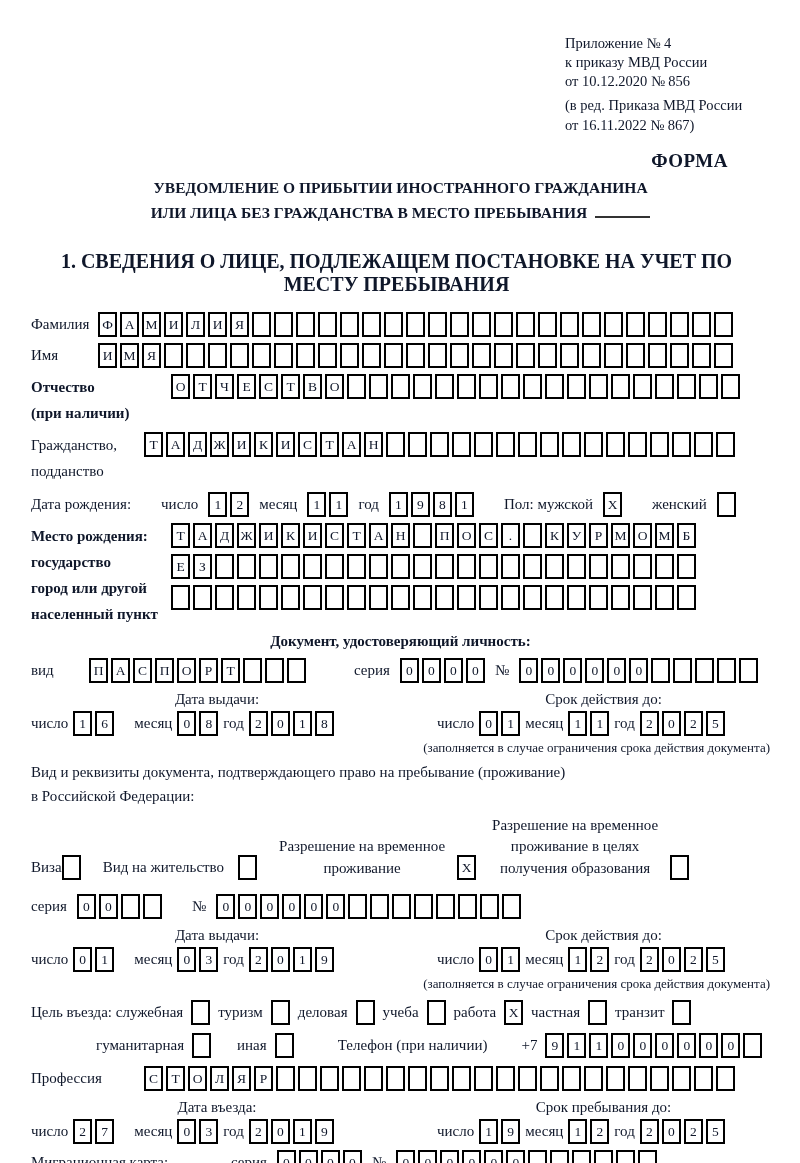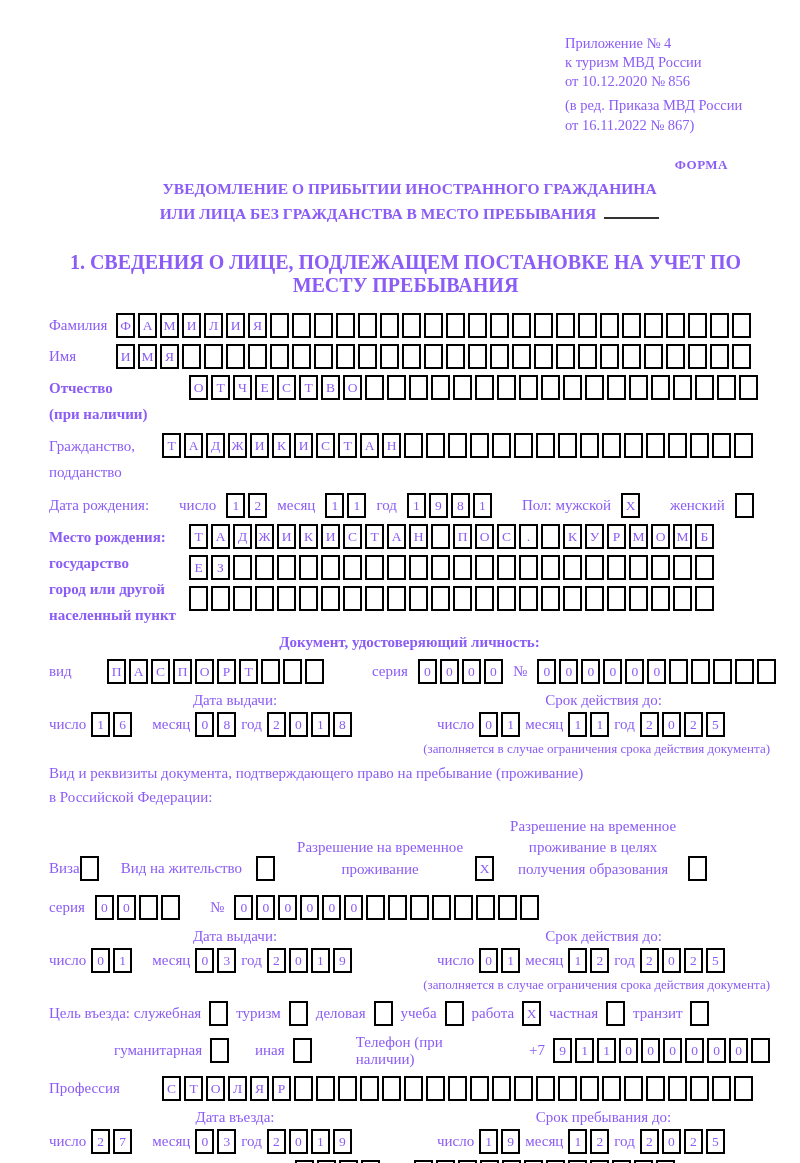--- a/index.html
+++ b/index.html
@@ -1,24 +1,24 @@
 <!DOCTYPE html>
 <html><head>
 <meta charset="utf-8">
 <style>
   html,body{margin:0;padding:0;background:#888;}
   .page{
-    width:800px;height:1163px;background:#ffffff;color:#8b5cf6;
+    width:800px;height:1163px;background:#ffffff;color:#0f172a;
     font-family:"Liberation Serif","DejaVu Serif",serif;font-size:15px;
-    box-sizing:border-box;padding:34px 30px 0 49px;position:relative;overflow:hidden;
+    box-sizing:border-box;padding:34px 30px 0 31px;position:relative;overflow:hidden;
   }
   
   .hdr{margin-left:auto;width:205px;line-height:1.32;font-size:14.5px;}
   .hdr .ed{margin-top:5px;}
-  .forma{text-align:right;padding-right:42px;font-weight:bold;margin-top:22px;font-size:13px;letter-spacing:.5px;}
+  .forma{text-align:right;padding-right:42px;font-weight:bold;margin-top:15px;font-size:19px;letter-spacing:.5px;}
   
   .title{text-align:center;font-weight:bold;font-size:15.5px;margin-top:4px;line-height:1.6;}
   .uline{display:inline-block;width:55px;border-bottom:2px solid #333;height:1em;margin-left:8px;}
   .sec1{font-weight:bold;font-size:20px;text-align:center;margin-top:24px;margin-bottom:16px;margin-left:-8px;}
   
   .frow{display:flex;align-items:flex-start;margin-bottom:6px;}
   .lbl{flex:none;line-height:25px;}
   .lblcol{flex:none;line-height:26px;}
   .w67{width:67px;}  .w113{width:113px;} .w140{width:140px;font-weight:bold;}
   .cells{display:flex;gap:3px;flex:none;}
@@ -44,21 +44,21 @@
   
   .purrow{display:flex;align-items:center;gap:8px;margin-bottom:8px;}
 </style>
 </head>
 <body>
 
 <div class="page">
 
   <div class="hdr">
     <div>Приложение № 4</div>
-    <div>к туризм МВД России</div>
+    <div>к приказу МВД России</div>
     <div>от 10.12.2020 № 856</div>
     <div class="ed">
       <div>(в ред. Приказа МВД России</div>
       <div>от 16.11.2022 № 867)</div>
     </div>
   </div>
   <div class="forma">ФОРМА</div>
 
   <div class="title">
     <div>УВЕДОМЛЕНИЕ О ПРИБЫТИИ ИНОСТРАННОГО ГРАЖДАНИНА</div>

